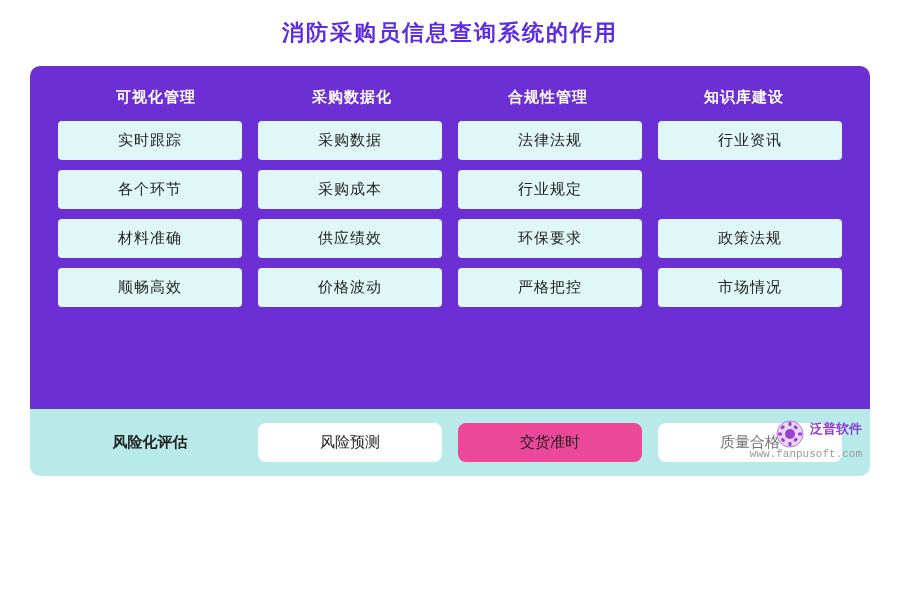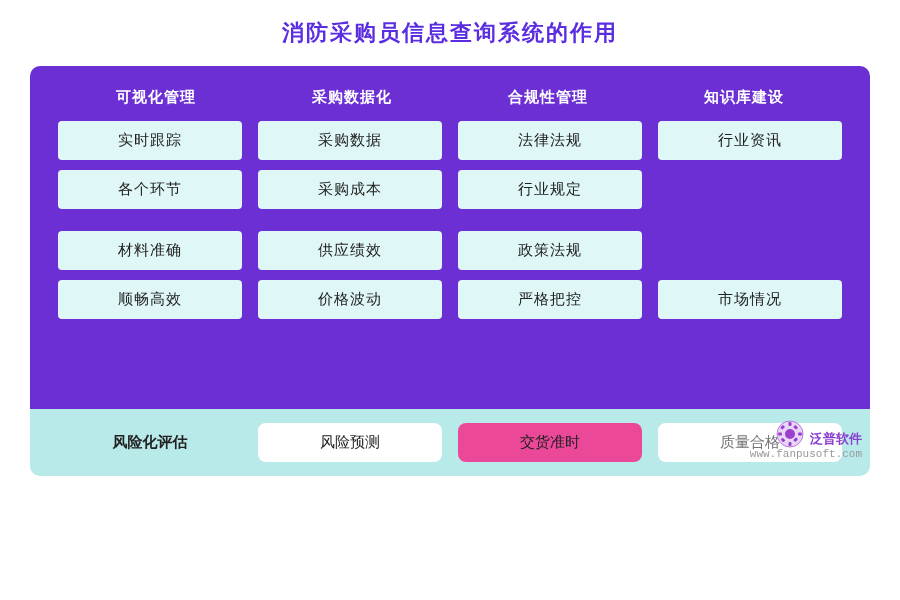--- a/index.html
+++ b/index.html
@@ -49,21 +49,21 @@
     .watermark {
       position: absolute;
       right: 38px;
       bottom: 16px;
       display: flex;
       flex-direction: column;
       align-items: flex-end;
     }
     .watermark-logo {
       display: flex;
-      align-items: flex-end;
+      align-items: flex-start;
       gap: 6px;
     }
     .watermark-icon {
       width: 28px;
       height: 28px;
     }
     .outer {
       position: relative;
       width: 900px;
       height: 476px;
@@ -90,29 +90,30 @@
       <div class="col-header">知识库建设</div>
     </div>
 
     <div class="grid-row" style="margin-bottom:10px;">
       <div class="cell-btn">实时跟踪</div>
       <div class="cell-btn">采购数据</div>
       <div class="cell-btn">法律法规</div>
       <div class="cell-btn">行业资讯</div>
     </div>
 
-    <div class="grid-row" style="margin-bottom:22px;">
+    <div class="grid-row" style="margin-bottom:10px;">
       <div class="cell-btn">各个环节</div>
       <div class="cell-btn">采购成本</div>
       <div class="cell-btn">行业规定</div>
     </div>
 
     <div class="grid-row" style="margin-bottom:10px;">
       <div class="cell-btn">材料准确</div>
       <div class="cell-btn">供应绩效</div>
+      <div class="cell-btn">环保要求</div>
       <div class="cell-btn">政策法规</div>
     </div>
 
     <div class="grid-row" style="margin-bottom:16px;">
       <div class="cell-btn">顺畅高效</div>
       <div class="cell-btn">价格波动</div>
       <div class="cell-btn">严格把控</div>
       <div class="cell-btn">市场情况</div>
     </div>
   </div>

